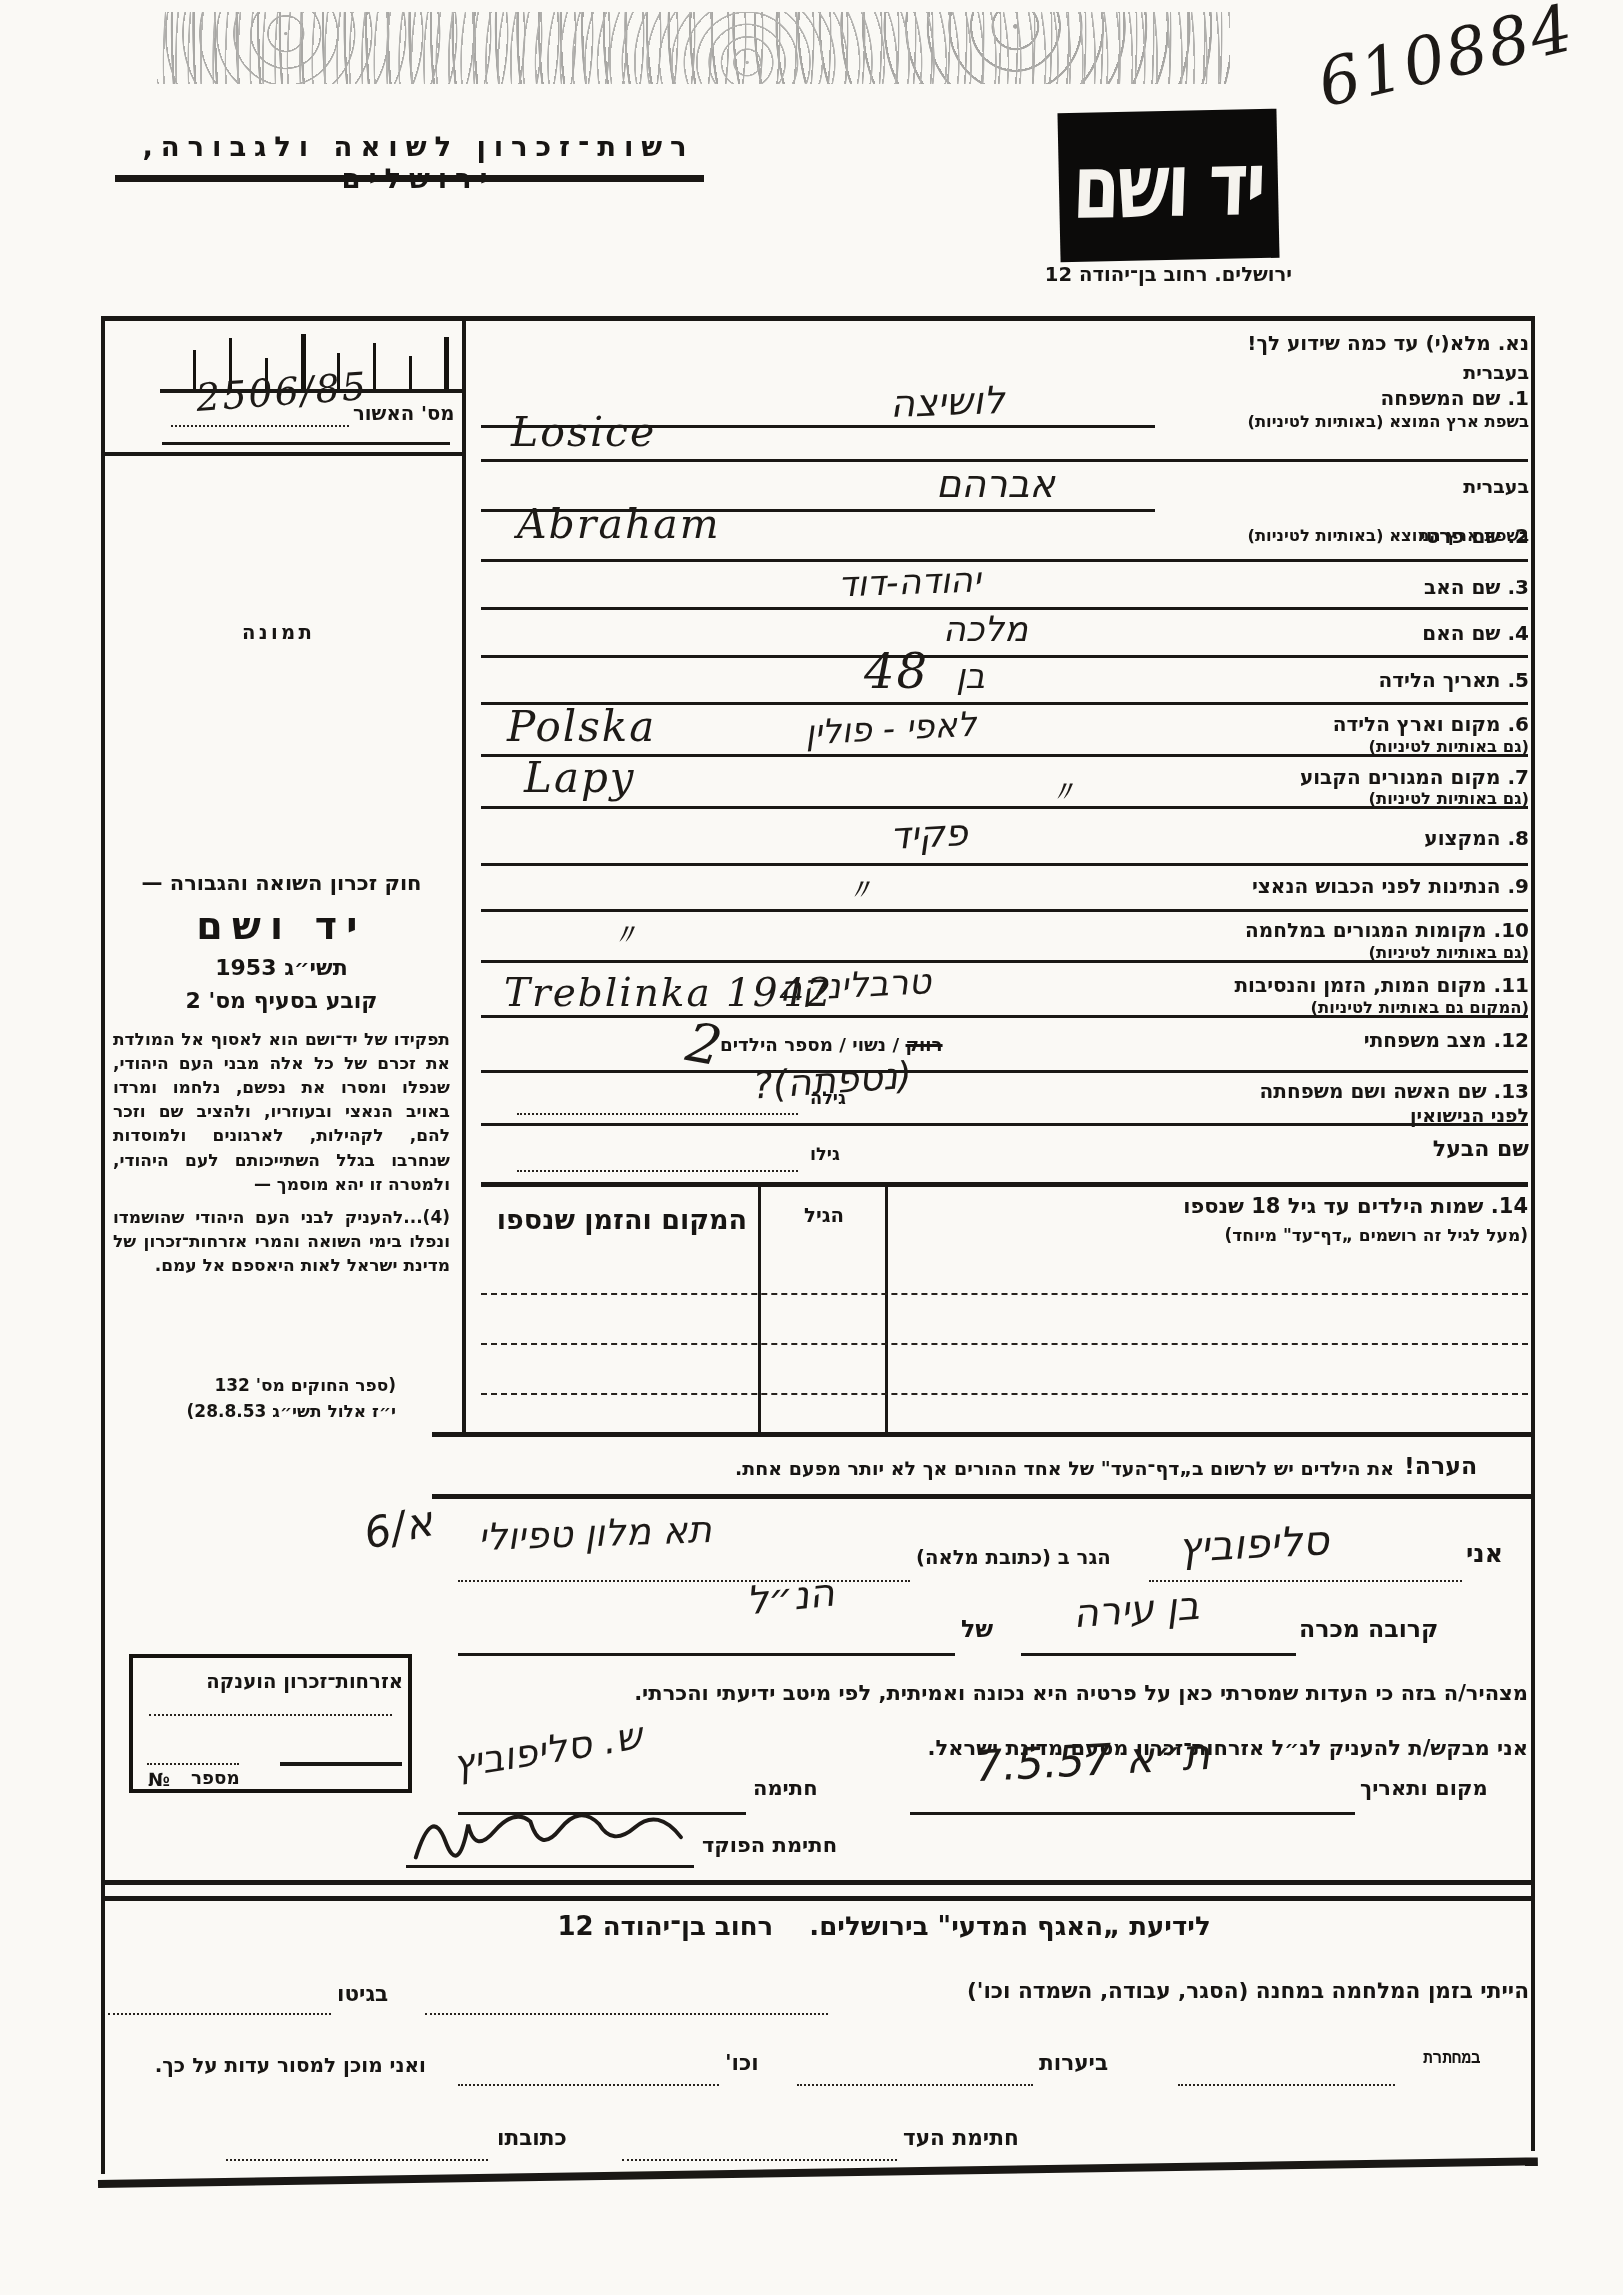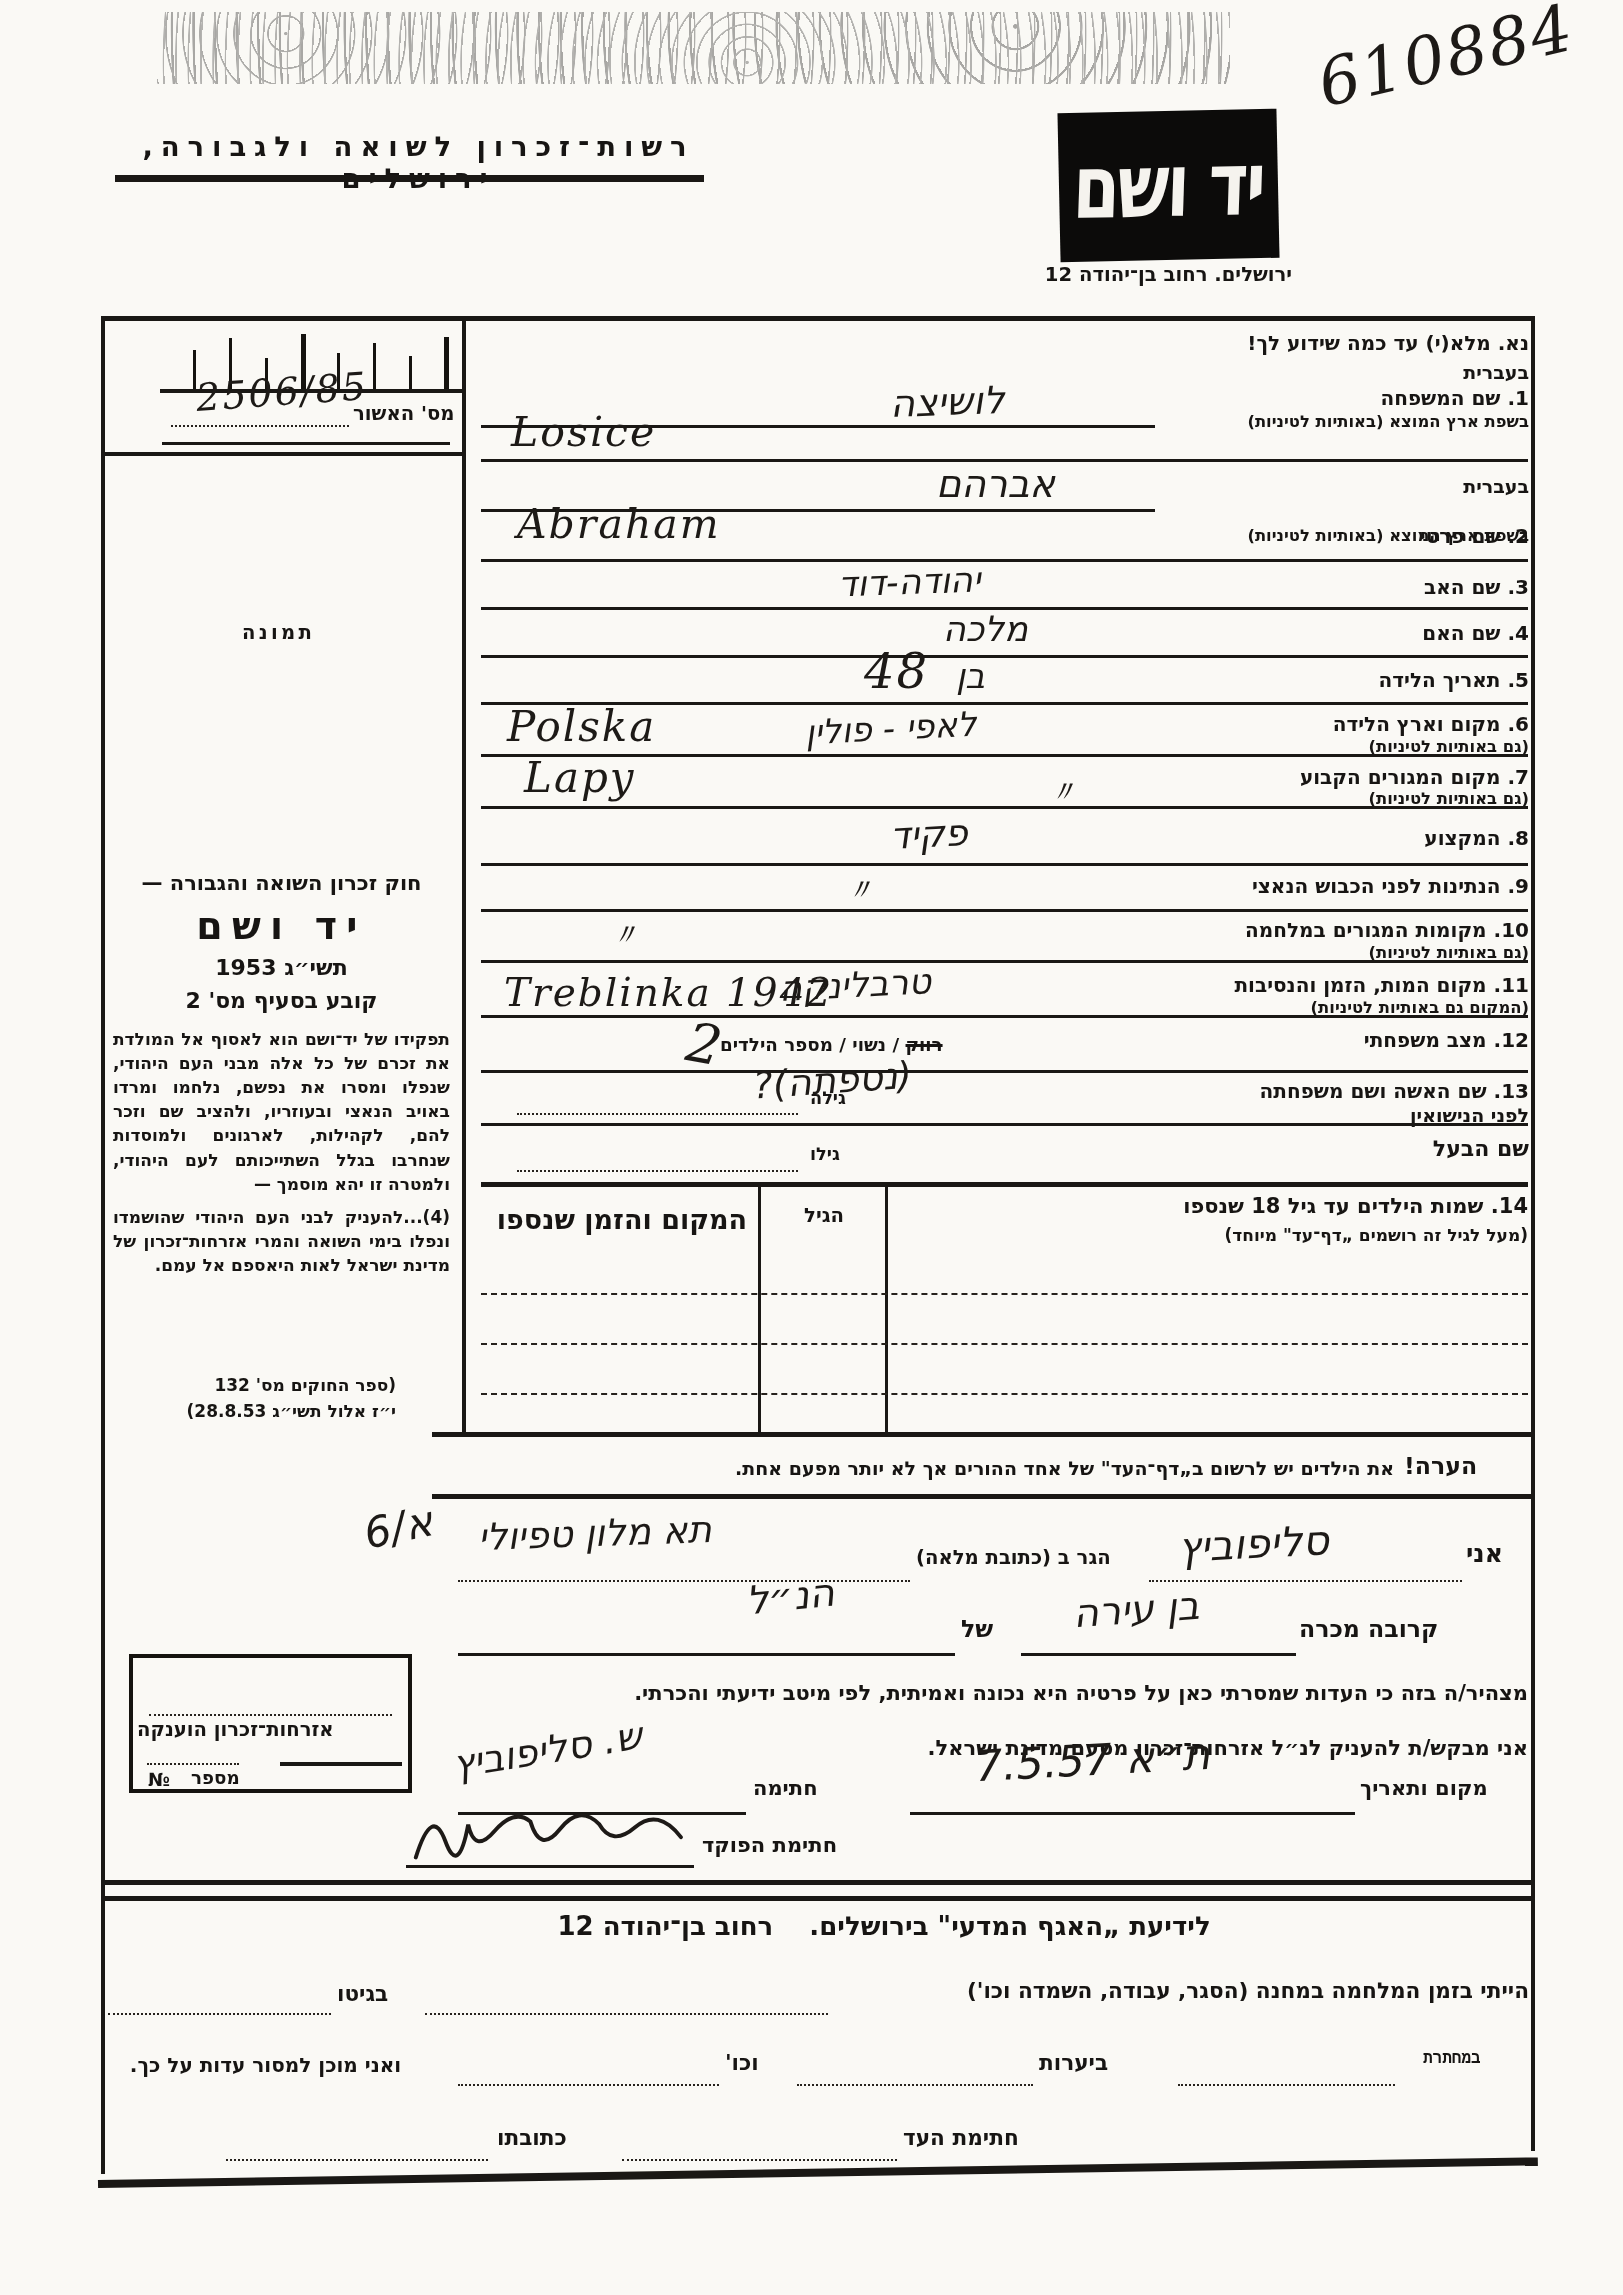--- a/index.html
+++ b/index.html
@@ -209,21 +209,21 @@
   <div class="ln" style="left:458px;top:1812px;width:288px;"></div>
   <div class="hw" style="left:452px;top:1728px;font-size:38px;transform:rotate(-9deg);">ש. סליפוביץ</div>
 
   <div class="p" style="left:702px;top:1833px;font-size:21px;">חתימת הפוקד</div>
   <div class="ln" style="left:406px;top:1865px;width:288px;"></div>
   <svg style="left:406px;top:1795px;" width="288" height="79" viewBox="0 0 440 120">
     <path d="M15,95 q25,-80 45,-25 t35,-25 q10,45 40,10 t55,-15 q15,50 45,12 t60,-8 q20,35 55,5 t70,15" fill="none" stroke="#1d1a17" stroke-width="6" stroke-linecap="round"></path>
   </svg>
 
   <div class="box" style="left:129px;top:1654px;width:283px;height:139px;"></div>
-  <div class="p" style="left:137px;top:1670px;width:266px;text-align:left;font-size:19.6px;margin-top:48px;">אזרחות־זכרון הוענקה</div>
+  <div class="p" style="left:137px;top:1670px;width:266px;text-align:right;font-size:19.6px;">אזרחות־זכרון הוענקה</div>
   <div class="dln" style="left:149px;top:1714px;width:243px;"></div>
   <div class="dln" style="left:147px;top:1763px;width:92px;"></div>
   <div class="ln" style="left:280px;top:1762px;width:122px;height:3.9px;"></div>
   <div class="p" style="left:191px;top:1767px;font-size:18.3px;">מספר</div>
   <div class="p" style="left:148px;top:1769px;font-size:18.3px;" dir="ltr">№</div>
 
   <div class="ln" style="left:101px;top:1880px;width:1433px;height:4.6px;"></div>
   <div class="ln" style="left:101px;top:1896px;width:1433px;height:4.6px;"></div>
 
   <div class="p" style="left:393px;top:1911px;width:982px;text-align:center;font-size:26px;">
@@ -238,21 +238,21 @@
   <div class="dln" style="left:425px;top:2013px;width:403px;"></div>
   <div class="p" style="left:337px;top:1981px;font-size:21.6px;">בגיטו</div>
   <div class="dln" style="left:108px;top:2013px;width:223px;"></div>
 
   <div class="p" style="left:1423px;top:2050px;font-size:16px;font-family:Liberation Mono, monospace;">במחתרת</div>
   <div class="dln" style="left:1178px;top:2084px;width:217px;"></div>
   <div class="p" style="left:1039px;top:2050px;font-size:21.6px;">ביערות</div>
   <div class="dln" style="left:797px;top:2084px;width:236px;"></div>
   <div class="p" style="left:725px;top:2050px;font-size:21.6px;">וכו'</div>
   <div class="dln" style="left:458px;top:2084px;width:261px;"></div>
-  <div class="p" style="left:105px;top:2053px;width:321px;text-align:center;font-size:20px;">ואני מוכן למסור עדות על כך.</div>
+  <div class="p" style="left:105px;top:2053px;width:321px;text-align:right;font-size:20px;">ואני מוכן למסור עדות על כך.</div>
 
   <div class="p" style="left:903px;top:2125px;font-size:21.6px;">חתימת העד</div>
   <div class="dln" style="left:622px;top:2159px;width:275px;"></div>
   <div class="p" style="left:497px;top:2125px;font-size:21.6px;">כתובתו</div>
   <div class="dln" style="left:226px;top:2159px;width:262px;"></div>
 
   <div class="ln" style="left:98px;top:2180px;width:1440px;height:7.9px;transform:rotate(-0.9deg);transform-origin:left center;"></div>
 
 </div>
 

